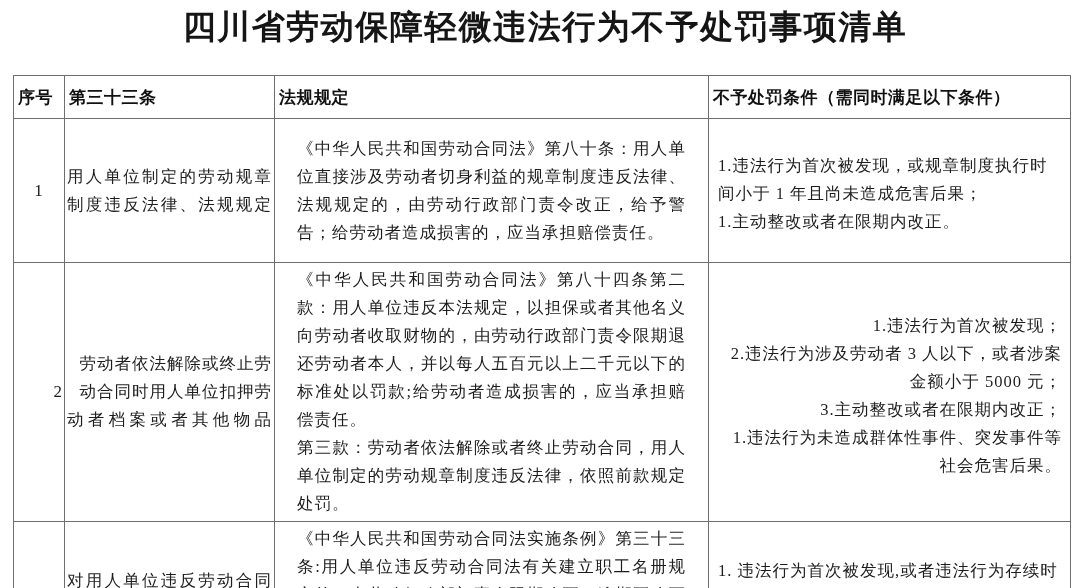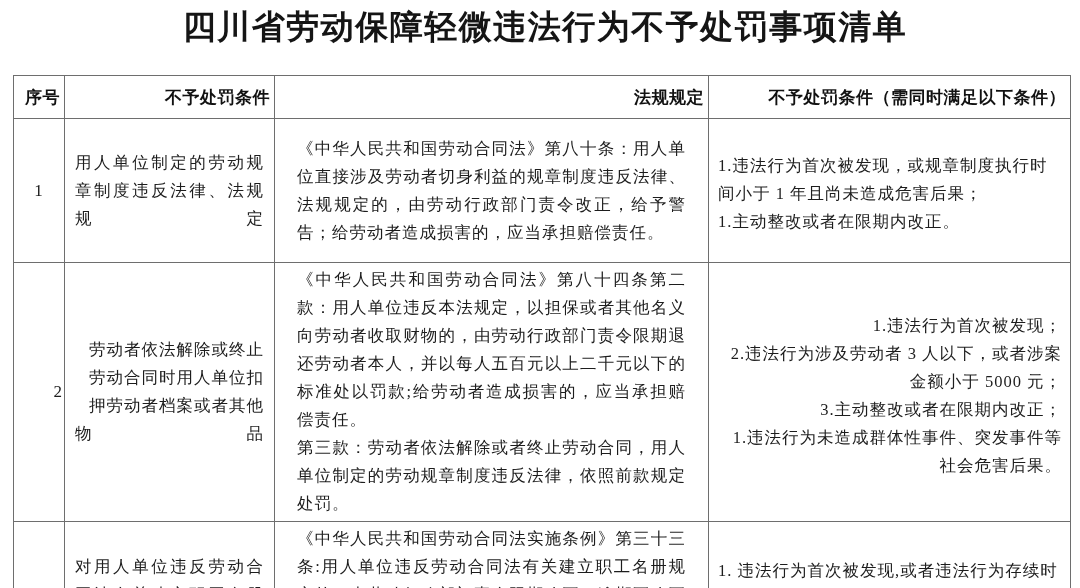--- a/index.html
+++ b/index.html
@@ -34,39 +34,39 @@
     border:1px solid #6e6e6e;
     vertical-align:middle;
     overflow:hidden;
   }
   th{
     font-family:"Liberation Sans","DejaVu Sans",sans-serif;
     font-weight:bold;
     font-size:17px;
     letter-spacing:0.5px;
     color:#111111;
-    text-align:right;
+    text-align:left;
     height:42px;
     padding:0 4px;
   }
   td{
     font-size:16.5px;
     line-height:28px;
     letter-spacing:1px;
     color:#1d1d1d;
   }
   td.cell-no{
     text-align:center;
     font-size:17px;
     font-family:"Liberation Serif","DejaVu Serif",serif;
   }
   td.cell-violation{
     text-align:justify;
     text-align-last:justify;
-    padding:2px 10px;
+    padding:2px 2px;
   }
   td.cell-basis{
     text-align:justify;
     padding:3px 22px;
   }
   td.cell-basis .para{text-align:justify;}
   td.cell-cond{
     text-align:left;
     padding:10px 8px 3px 9px;
   }
@@ -84,21 +84,21 @@
   <table class="punishment-table">
     <colgroup>
       <col class="c1">
         <col class="c2">
         <col class="c3">
         <col class="c4">
     </colgroup>
     <thead>
       <tr>
         <th>序号</th>
-        <th>不予处罚条件</th>
+        <th>第三十三条</th>
         <th>法规规定</th>
         <th>不予处罚条件（需同时满足以下条件）</th>
       </tr>
     </thead>
     <tbody>
       <tr class="row-1">
         <td class="cell-no">1</td>
         <td class="cell-violation">用人单位制定的劳动规章制度违反法律、法规规定</td>
         <td class="cell-basis">
           <div class="para">《中华人民共和国劳动合同法》第八十条：用人单位直接涉及劳动者切身利益的规章制度违反法律、法规规定的，由劳动行政部门责令改正，给予警告；给劳动者造成损害的，应当承担赔偿责任。</div>

